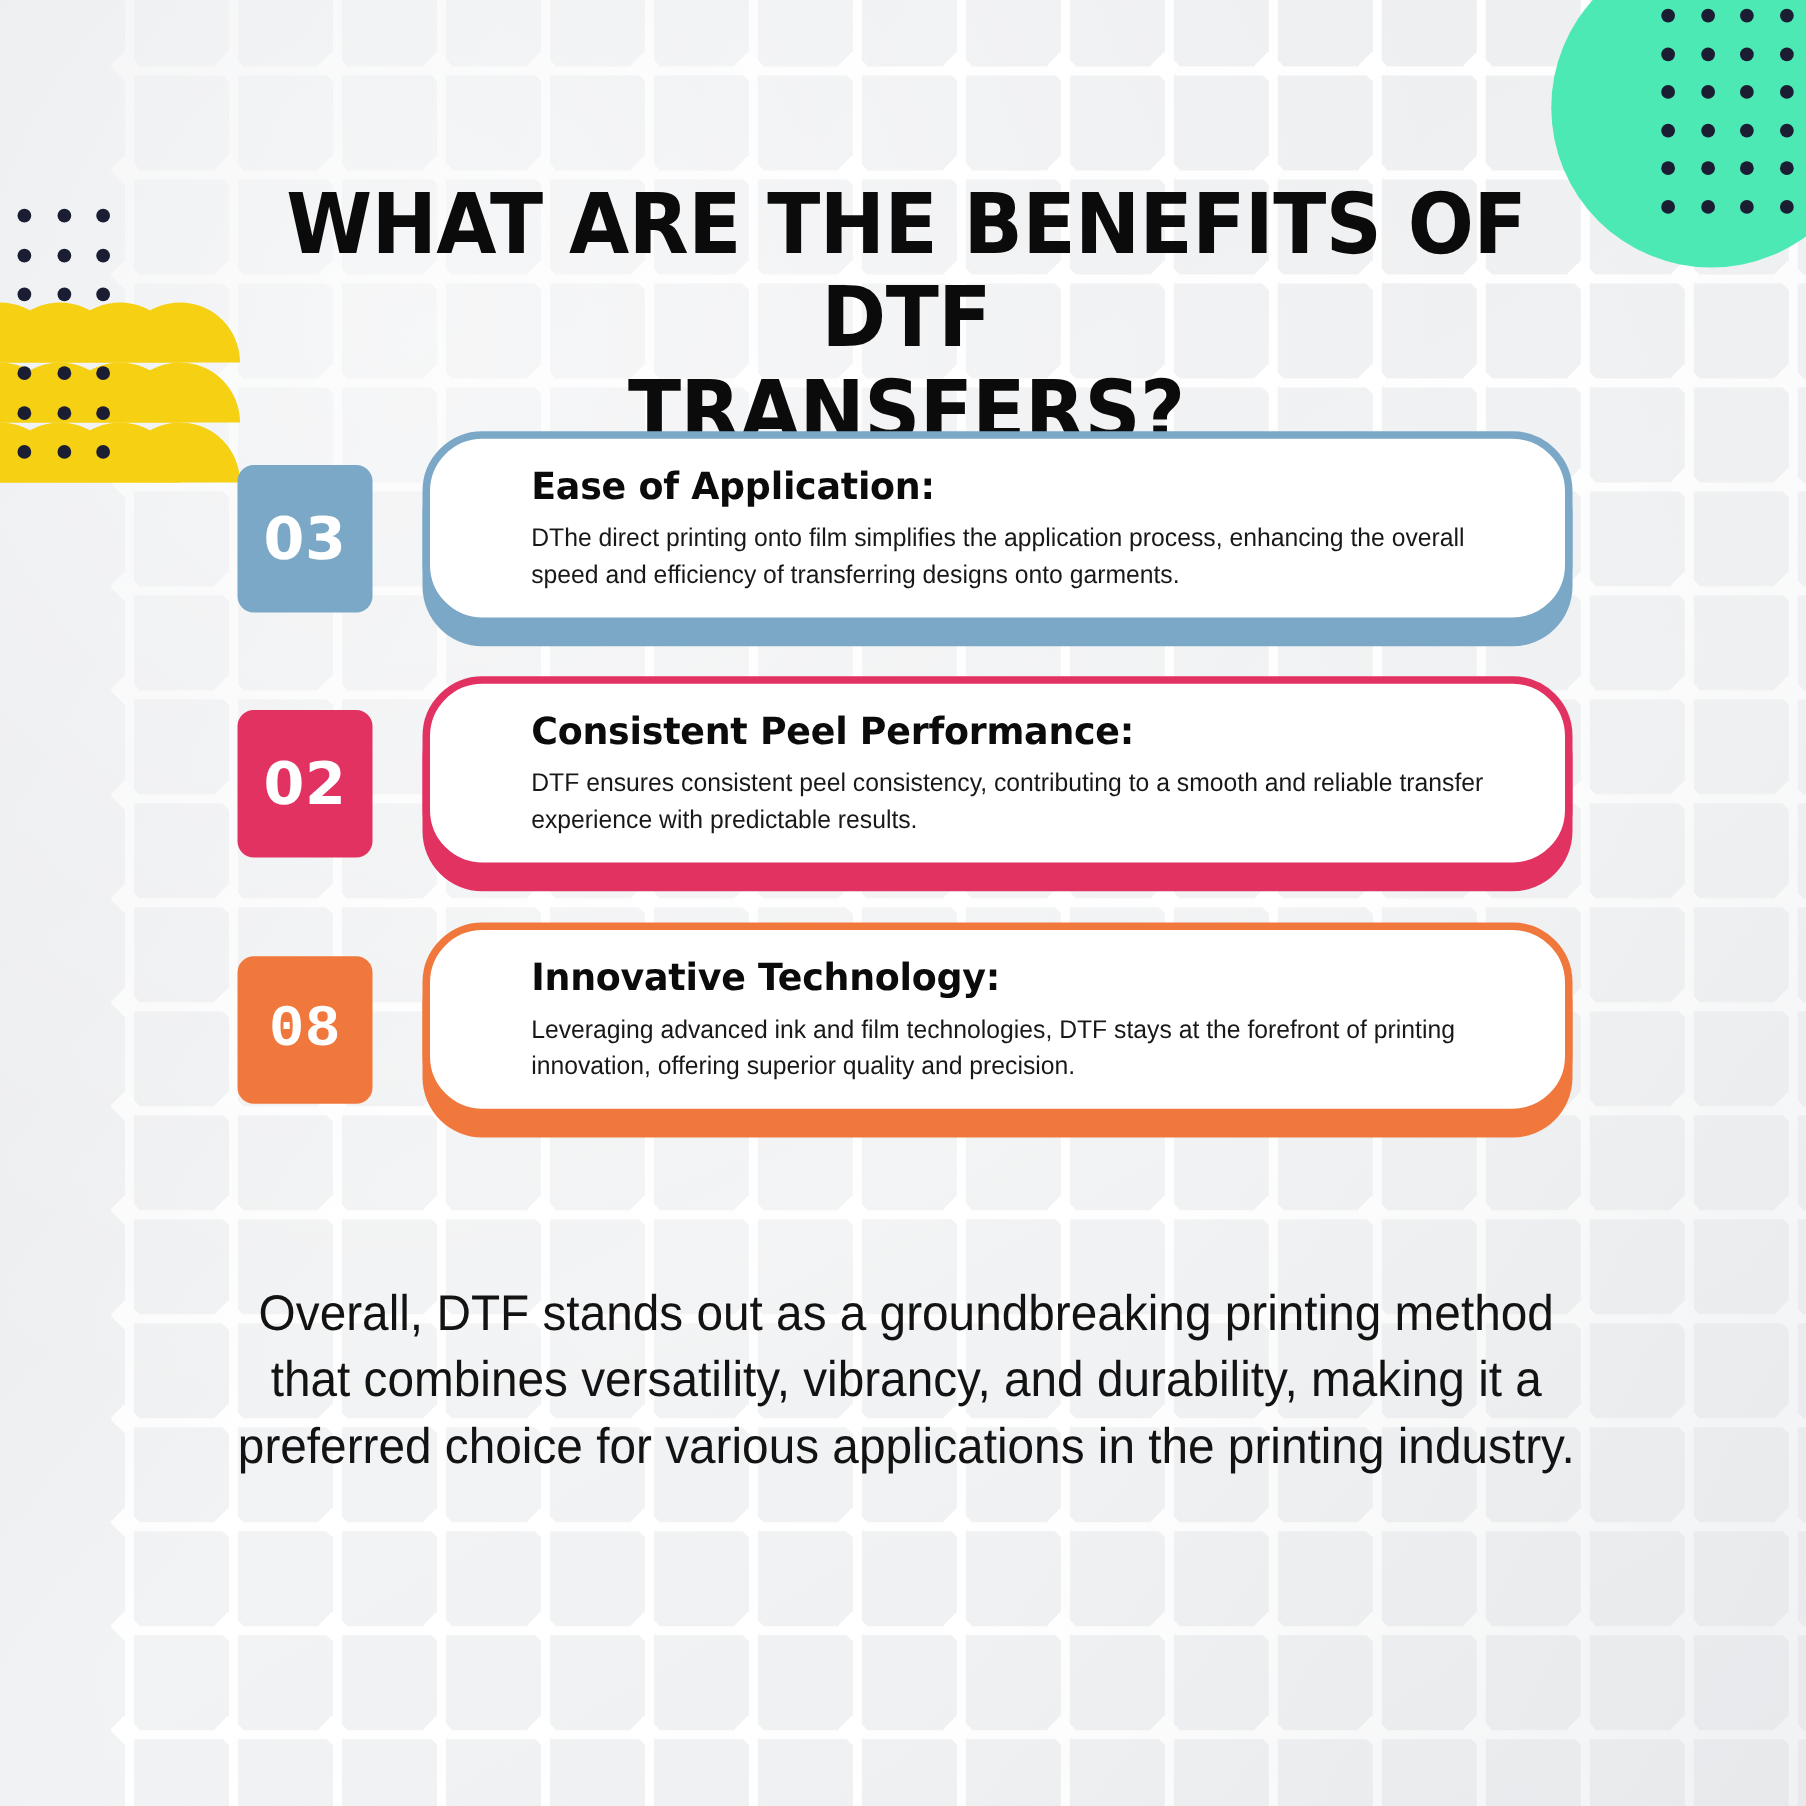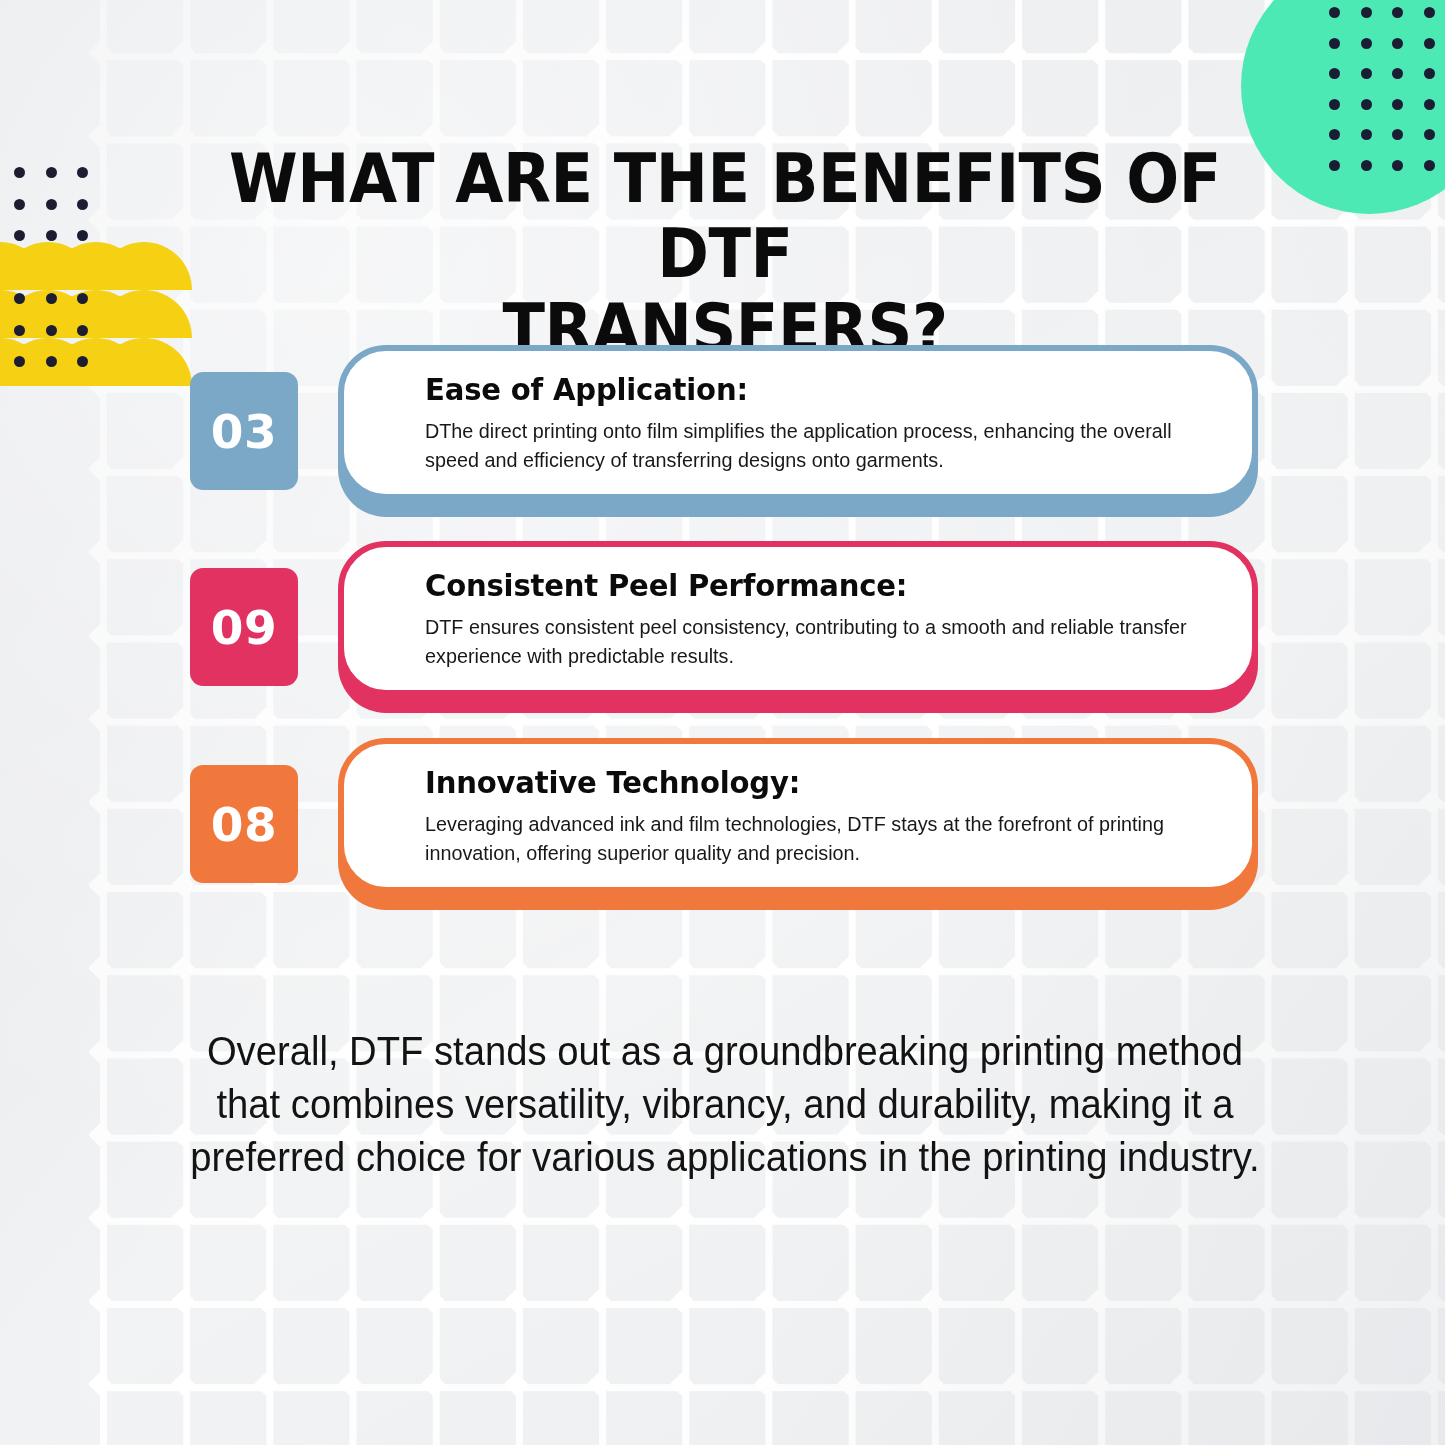--- a/index.html
+++ b/index.html
@@ -583,35 +583,35 @@
           <div class="pill-inner">
             <p class="card-title">Ease of Application:</p>
             <p class="card-body">DThe direct printing onto film simplifies the application process, enhancing the overall speed and efficiency of transferring designs onto garments.</p>
           </div>
         </div>
       </div>
     </div>
 
     <div class="card-row" style="top:541px;">
       <div class="badge" style="background: rgb(226, 50, 98);">
-        <span>09</span>
+        <span>02</span>
       </div>
       <div class="pill-wrap">
         <div class="pill-shadow" style="background: rgb(226, 50, 98);"></div>
         <div class="pill" style="border-color: rgb(226, 50, 98);">
           <div class="pill-inner">
             <p class="card-title">Consistent Peel Performance:</p>
             <p class="card-body">DTF ensures consistent peel consistency, contributing to a smooth and reliable transfer experience with predictable results.</p>
           </div>
         </div>
       </div>
     </div>
 
     <div class="card-row" style="top:738px;">
-      <div class="badge" style="background: rgb(240, 120, 60);">
+      <div class="badge" style="background: rgb(240, 120, 60); font-family: Liberation Mono, monospace;">
         <span>08</span>
       </div>
       <div class="pill-wrap">
         <div class="pill-shadow" style="background: rgb(240, 120, 60);"></div>
         <div class="pill" style="border-color: rgb(240, 120, 60);">
           <div class="pill-inner">
             <p class="card-title">Innovative Technology:</p>
             <p class="card-body">Leveraging advanced ink and film technologies, DTF stays at the forefront of printing innovation, offering superior quality and precision.</p>
           </div>
         </div>

